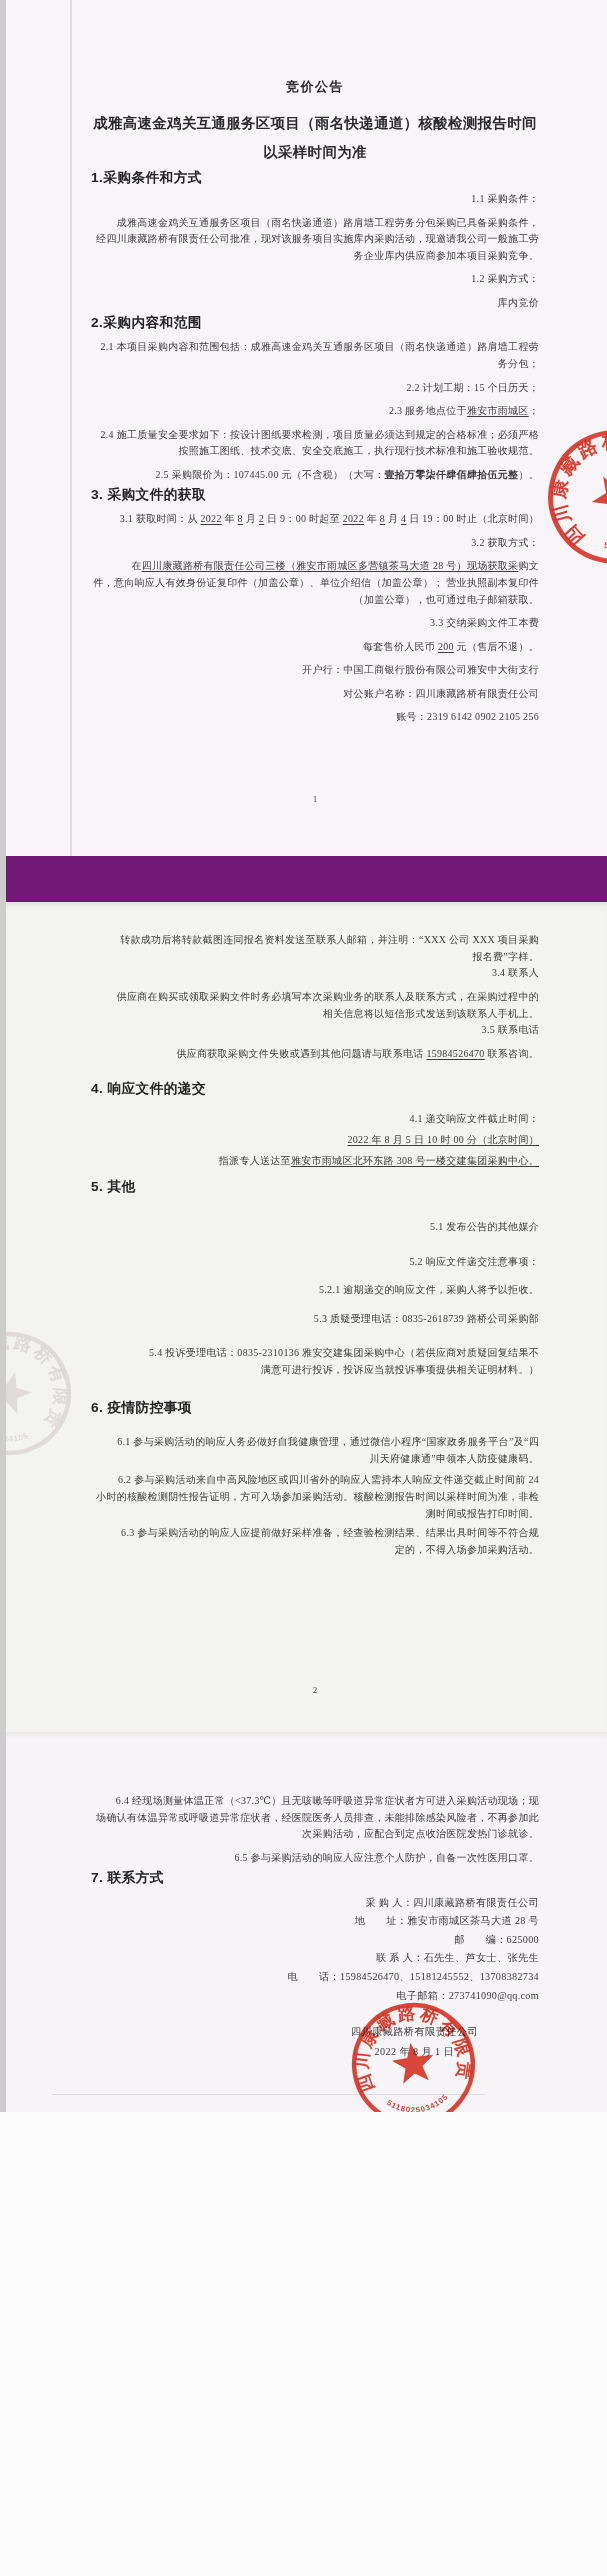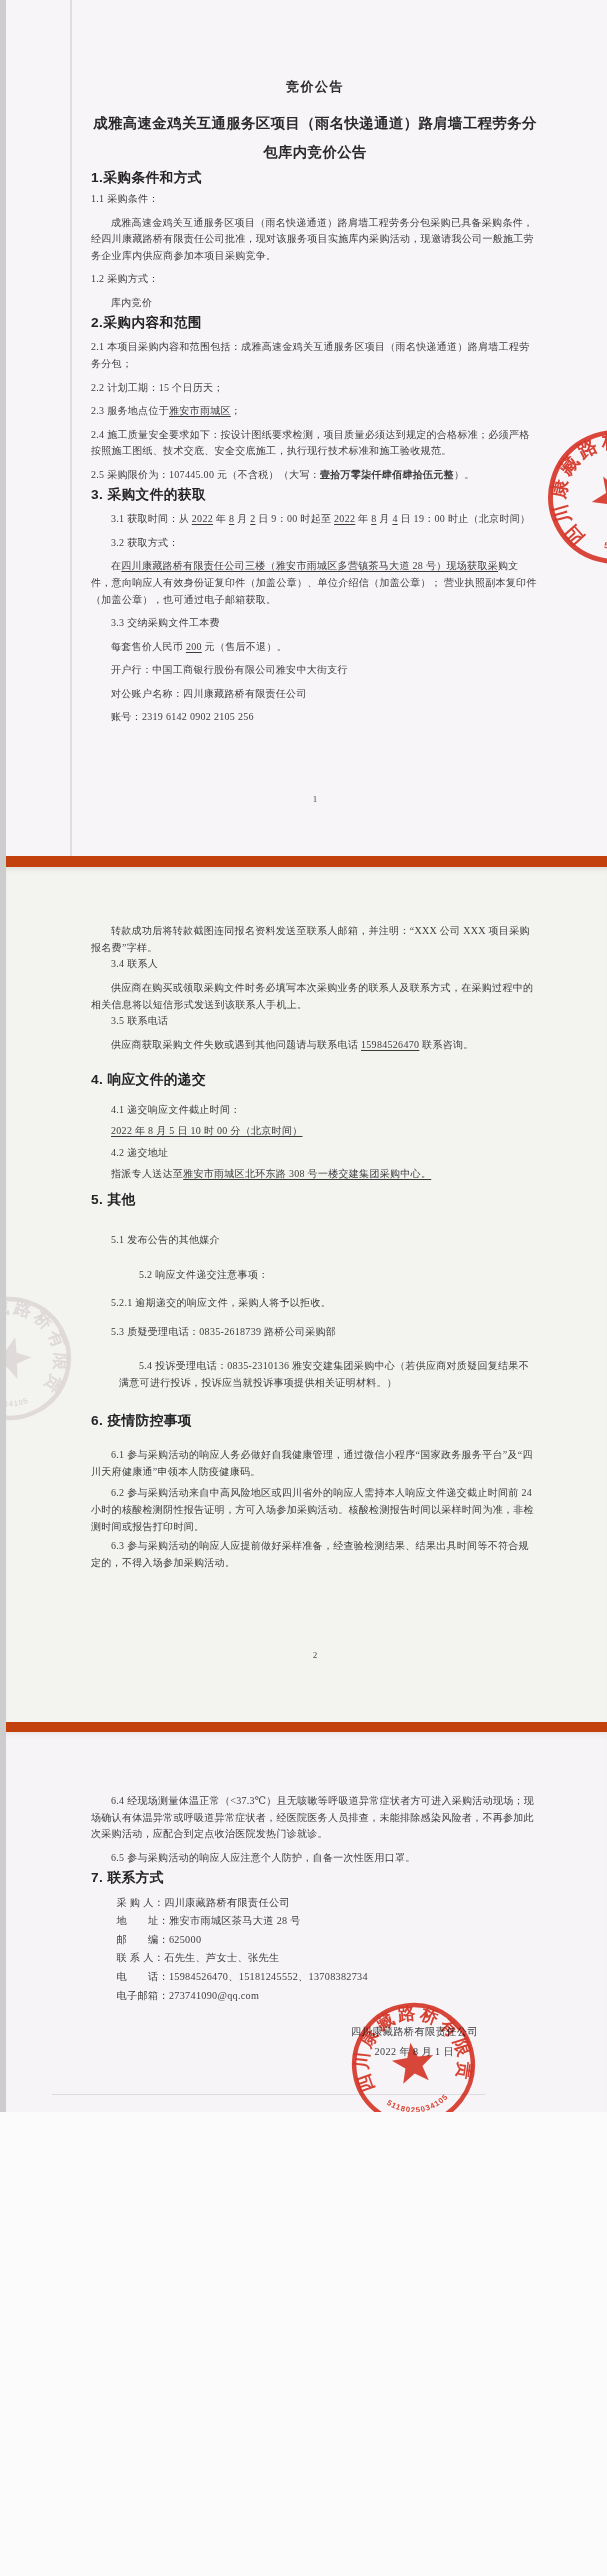--- a/index.html
+++ b/index.html
@@ -1,32 +1,32 @@
 <!DOCTYPE html>
 <html style="font-size:12px"><head>
 <meta charset="utf-8">
 <style>
   html,body{margin:0;padding:0;}
   body{width:607px;background:#fbfbfb;font-family:"Liberation Serif","DejaVu Serif",serif;}
-  .scan{position:relative;width:607px;height:2112px;background:#c2410c;overflow:hidden;}
+  .scan{position:relative;width:607px;height:2112px;background:#701a75;overflow:hidden;}
   .left-strip{position:absolute;left:0;top:0;width:6px;height:2576px;background:#cdcdcd;}
   .page{position:absolute;left:6px;width:601px;box-sizing:border-box;
         padding-left:85px;padding-right:68px;overflow:hidden;color:#3b3b3d;}
   .page-1{top:0;height:856px;background:#f8f5f9;padding-top:77px;}
-  .page-2{top:867px;height:855px;background:#f3f3f0;box-shadow:inset 0 5.3px 6.8px -3.8px rgba(0,0,0,.10);padding-top:56px;}
+  .page-2{top:902px;height:855px;background:#f3f3f0;box-shadow:inset 0 5.3px 6.8px -3.8px rgba(0,0,0,.10);padding-top:30px;}
   .page-3{top:1732px;height:844px;background:#f6f4f6;box-shadow:inset 0 5.3px 6.8px -3.8px rgba(0,0,0,.07);padding-top:61px;}
   .fold-v{position:absolute;left:64px;top:0;width:1.5px;height:100%;background:rgba(170,163,178,.30);}
   .crease-h{position:absolute;left:46px;top:362px;width:433px;height:0.8px;background:rgba(160,150,160,.28);}
   .t-title{font-size:13px;font-weight:bold;text-align:center;line-height:20px;color:#2b2b2d;
            font-family:"Liberation Sans","DejaVu Sans",sans-serif;letter-spacing:1.5px;}
   .t-sub{font-size:14.4px;font-weight:bold;text-align:center;line-height:29px;margin-top:12px;color:#2b2b2d;
          font-family:"Liberation Sans","DejaVu Sans",sans-serif;letter-spacing:0.4px;}
   .h{font-size:13.7px;font-weight:bold;line-height:20px;margin-top:1px;color:#242426;
      font-family:"Liberation Sans","DejaVu Sans",sans-serif;letter-spacing:0.4px;}
-  .line{font-size:10px;line-height:16.7px;margin-top:6.8px;letter-spacing:0.3px;}
+  .line{font-size:10px;line-height:16.7px;margin-top:6.8px;letter-spacing:0.3px;text-align:right;}
   .ind{text-indent:2em;}
   .seg-u{text-decoration:underline;text-underline-offset:2.3px;}
   .seg-b{font-weight:bold;}
   .mt0{margin-top:0;} .mt4{margin-top:3px;} .mt5{margin-top:0;} .mt6{margin-top:4.6px;}
   .mt7{margin-top:5.3px;} .mt10{margin-top:7.6px;} .mt16{margin-top:12px;} .mt21{margin-top:16px;}
   .mt22{margin-top:16.7px;} .mt23{margin-top:17.5px;margin-left:28px;} .mt25{margin-top:19px;} .mt29{margin-top:22px;}
   .contact{margin-top:6px;}
   .contact .line{padding-left:2.5em;margin-top:0;line-height:18.6px;font-size:10.2px;}
   .signature{margin-top:16.7px;text-align:right;}
   .signature .sig-co{font-size:10.2px;line-height:20.5px;padding-right:61px;letter-spacing:0.4px;}
@@ -50,21 +50,21 @@
 </style>
 </head>
 <body>
 
 <div class="scan">
   <div class="left-strip"></div>
 
   <div class="page page-1">
     <div class="fold-v"></div>
     <div class="t-title">竞价公告</div>
-    <div class="t-sub">成雅高速金鸡关互通服务区项目（雨名快递通道）路肩墙工程劳务分包库内竞价公告</div>
+    <div class="t-sub">成雅高速金鸡关互通服务区项目（雨名快递通道）核酸检测报告时间以采样时间为准</div>
 
     <div class="h">1.采购条件和方式</div>
     <div class="line mt4">1.1 采购条件：</div>
     <div class="line ind">成雅高速金鸡关互通服务区项目（雨名快递通道）路肩墙工程劳务分包采购已具备采购条件，经四川康藏路桥有限责任公司批准，现对该服务项目实施库内采购活动，现邀请我公司一般施工劳务企业库内供应商参加本项目采购竞争。</div>
     <div class="line">1.2 采购方式：</div>
     <div class="line ind">库内竞价</div>
 
     <div class="h">2.采购内容和范围</div>
     <div class="line">2.1 本项目采购内容和范围包括：成雅高速金鸡关互通服务区项目（雨名快递通道）路肩墙工程劳务分包；</div>
     <div class="line">2.2 计划工期：15 个日历天；</div>
@@ -99,21 +99,20 @@
   <div class="page page-2">
     <div class="line ind mt0">转款成功后将转款截图连同报名资料发送至联系人邮箱，并注明：“XXX 公司 XXX 项目采购报名费”字样。</div>
     <div class="line ind mt5">3.4 联系人</div>
     <div class="line ind">供应商在购买或领取采购文件时务必填写本次采购业务的联系人及联系方式，在采购过程中的相关信息将以短信形式发送到该联系人手机上。</div>
     <div class="line ind mt0">3.5 联系电话</div>
     <div class="line ind"><span>供应商获取采购文件失败或遇到其他问题请与联系电话 </span><span class="seg-u">15984526470</span><span> 联系咨询。</span></div>
 
     <div class="h mt21">4. 响应文件的递交</div>
     <div class="line ind mt16">4.1 递交响应文件截止时间：</div>
     <div class="line ind mt6"><span class="seg-u">2022 年 8 月 5 日 10 时 00 分（北京时间）</span></div>
-    <div class="line ind mt7">4.2 递交地址</div>
     <div class="line ind mt6"><span>指派专人送达至</span><span class="seg-u">雅安市雨城区北环东路 308 号一楼交建集团采购中心。</span></div>
 
     <div class="h mt10">5. 其他</div>
     <div class="line ind mt29">5.1 发布公告的其他媒介</div>
     <div class="line ind mt23">5.2 响应文件递交注意事项：</div>
     <div class="line ind mt16">5.2.1 逾期递交的响应文件，采购人将予以拒收。</div>
     <div class="line ind mt16">5.3 质疑受理电话：0835-2618739 路桥公司采购部</div>
     <div class="line ind mt23">5.4 投诉受理电话：0835-2310136 雅安交建集团采购中心（若供应商对质疑回复结果不满意可进行投诉，投诉应当就投诉事项提供相关证明材料。）</div>
 
     <div class="h mt25">6. 疫情防控事项</div>

